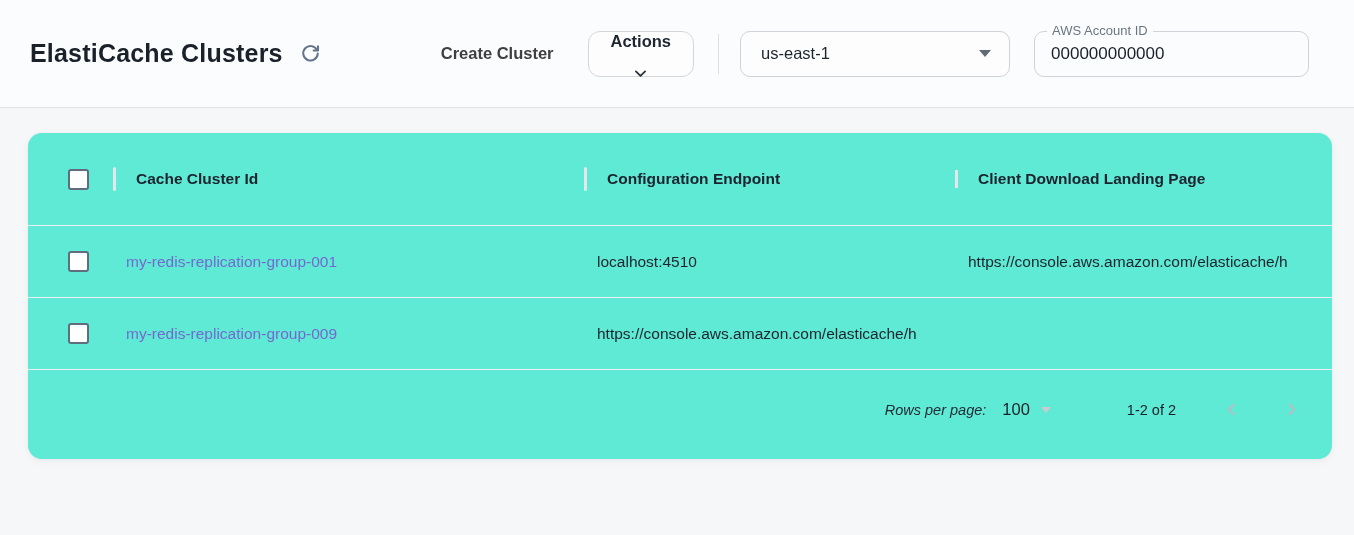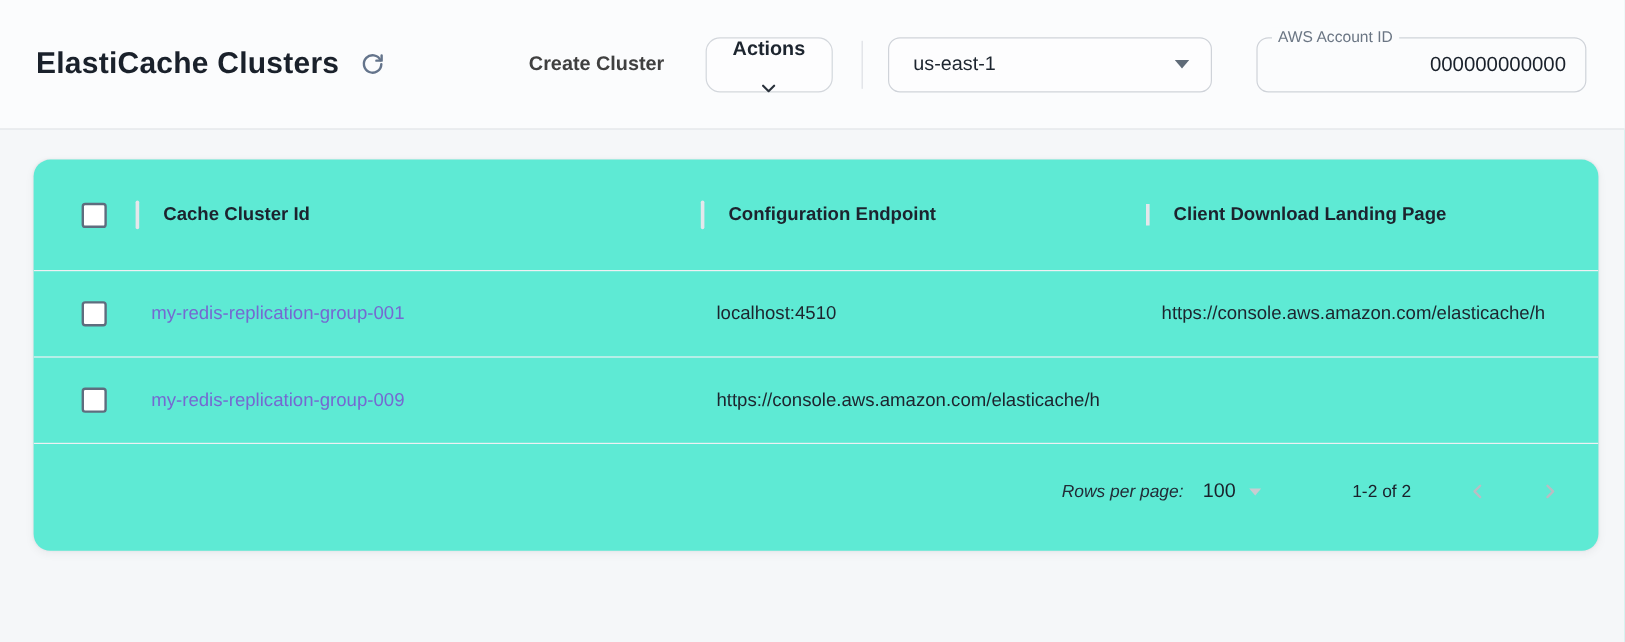--- a/index.html
+++ b/index.html
@@ -75,21 +75,21 @@
   }
   .region-select .grow { flex: 1; }
   .caret-down {
     width: 0; height: 0;
     border-left: 6px solid transparent;
     border-right: 6px solid transparent;
     border-top: 7px solid #5f6b78;
   }
   .account-field {
     position: relative;
-    margin-left: 37px;
+    margin-left: 24px;
     width: 275px; height: 46px;
     border: 1px solid #cfd3d9;
     border-radius: 10px;
     background: transparent;
   }
   .account-field .floating-label {
     position: absolute;
     top: -9px; left: 12px;
     background: #fbfcfd;
     padding: 0 5px;
@@ -97,21 +97,20 @@
     color: #6b7684;
     white-space: nowrap;
   }
   .account-field input {
     width: 100%; height: 100%;
     border: none; outline: none; background: transparent;
     padding: 0 16px;
     font-family: inherit;
     font-size: 17px;
     color: #1a212b;
-    text-align: right;
   }
 
   
   .main { padding: 25px 22px 0 28px; }
   .card {
     width: 1304px;
     background: #5eead4;
     border-radius: 14px;
     box-shadow: 0 2px 8px rgba(15,23,42,0.05), 0 0 2px rgba(15,23,42,0.06);
     overflow: hidden;

